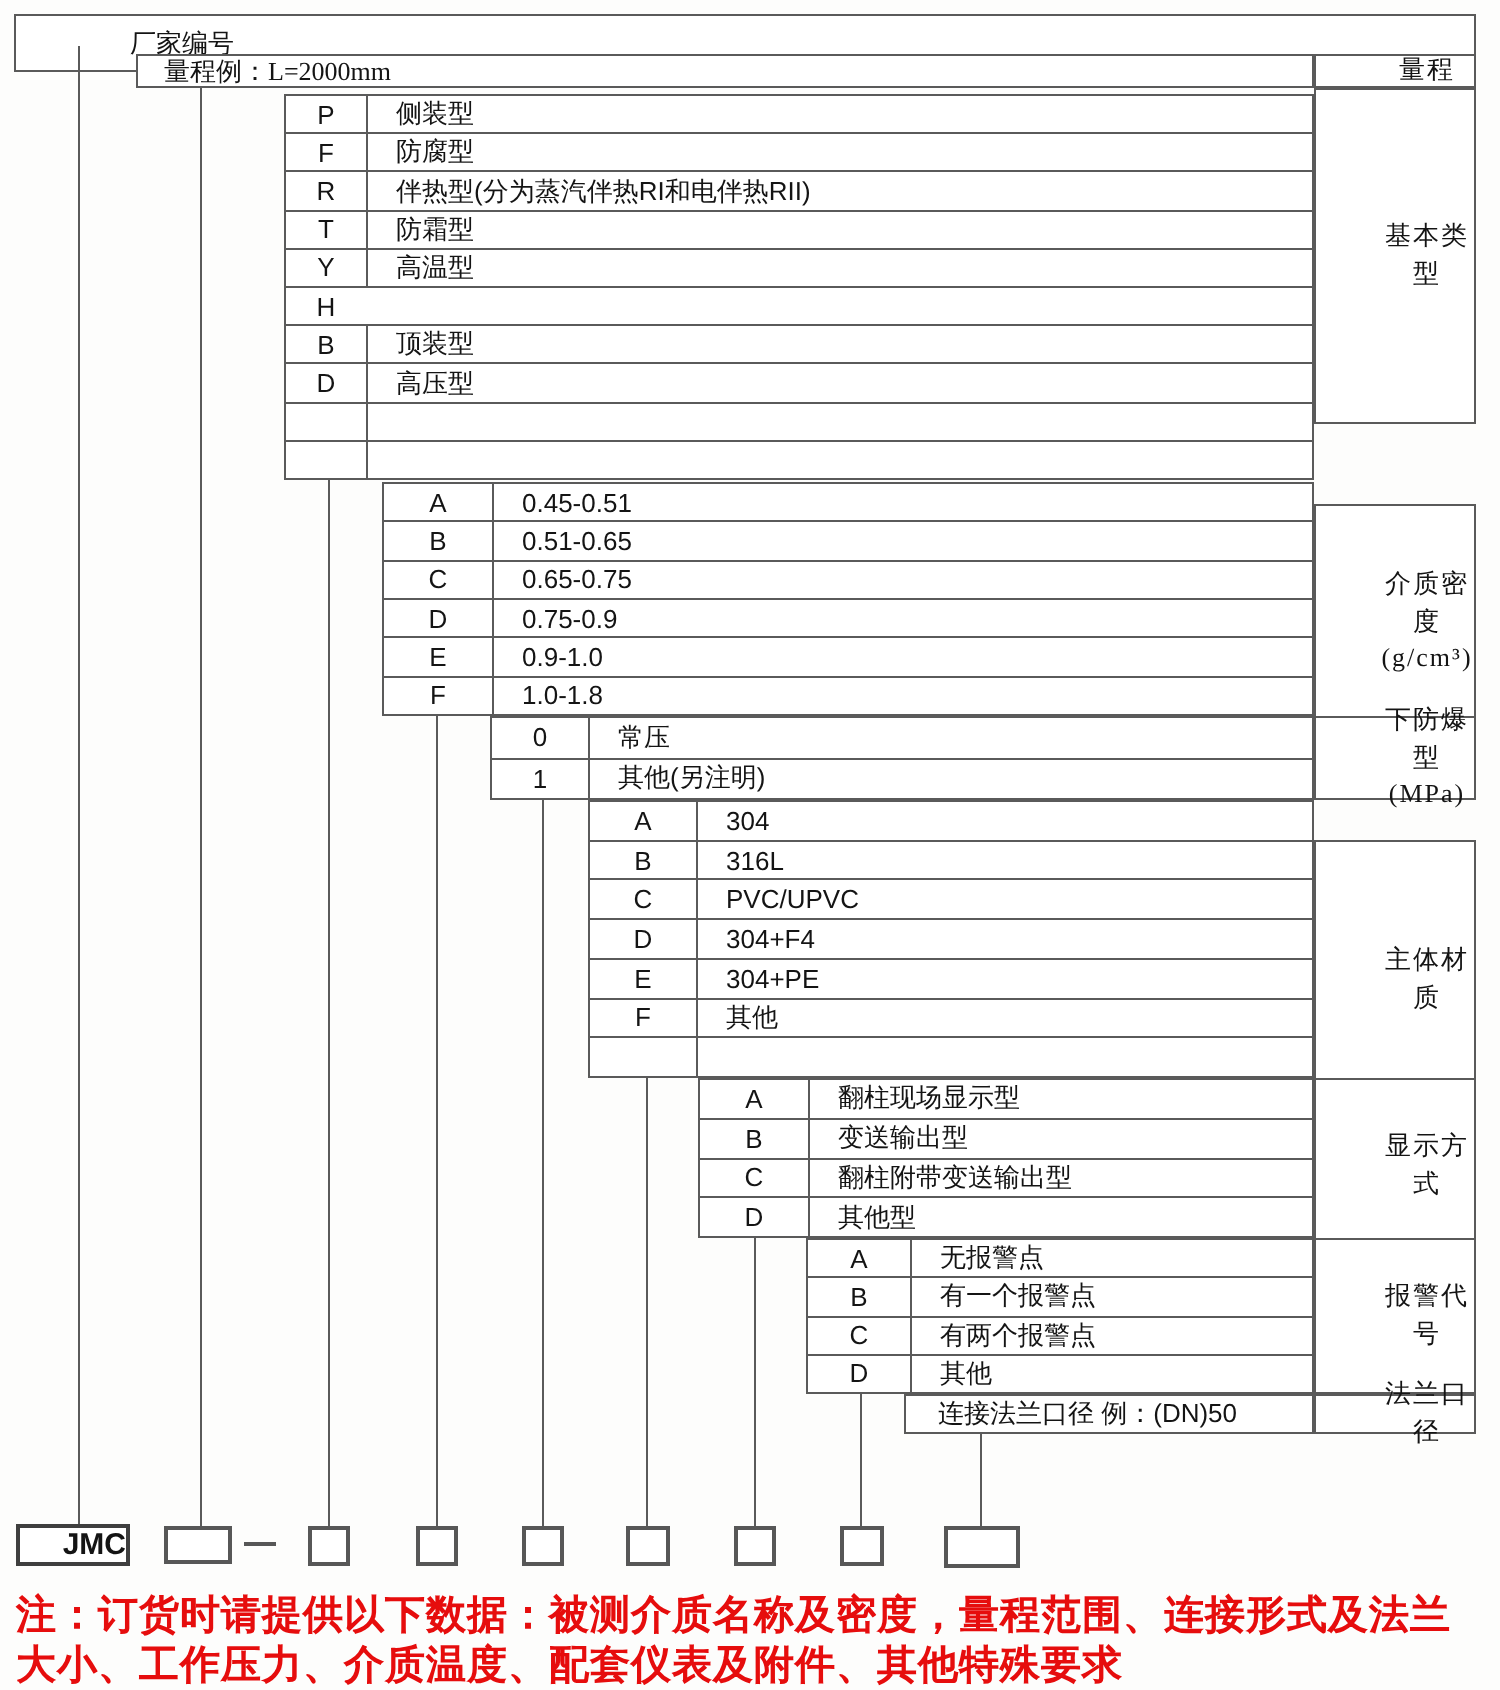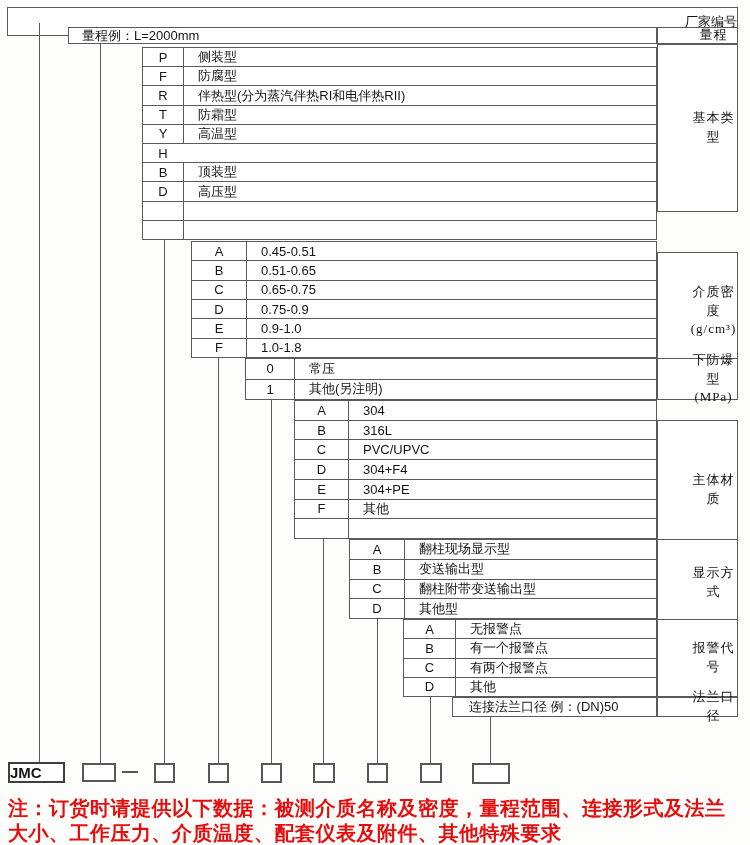--- a/index.html
+++ b/index.html
@@ -19,35 +19,35 @@
   .row:first-child{border-top:none;}
   .code{width:var(--cw,40px);display:flex;align-items:center;justify-content:center;font-size:13px;}
   .desc{flex:1;border-left:1px solid var(--line);display:flex;align-items:center;padding-left:14px;font-size:13px;white-space:nowrap;overflow:hidden;}
   .lbl{
     position:absolute;box-sizing:border-box;border:1px solid var(--line);background:#fff;
     display:flex;flex-direction:column;align-items:center;justify-content:center;
     font-family:"Liberation Serif","DejaVu Serif",serif;font-size:13px;letter-spacing:1px;text-align:center;line-height:1.45;padding-left:32px;
   }
   .vline{position:absolute;width:1px;background:var(--line);}
   .bbox{position:absolute;box-sizing:border-box;border:2px solid #575757;background:#fff;}
-  .jmc{display:flex;align-items:center;justify-content:flex-start;font-weight:bold;font-size:15px;border-color:#3f3f3f;}
+  .jmc{display:flex;align-items:center;justify-content:flex-end;font-weight:bold;font-size:15px;border-color:#3f3f3f;}
   .dash{position:absolute;height:2px;background:#575757;}
   .flangecell{display:flex;align-items:center;padding-left:16px;font-size:13px;white-space:nowrap;}
   .note{position:absolute;left:8px;width:740px;color:#e60d0d;font-weight:bold;font-size:20px;line-height:25px;letter-spacing:0.5px;white-space:nowrap;}
 </style>
 </head>
 <body>
 
 <div id="stage">
 
-  <div class="box hdrbox" style="left:7px;top:7px;width:731px;height:29px;padding-left:57px;justify-content:flex-end;">
+  <div class="box hdrbox" style="left:7px;top:7px;width:731px;height:29px;padding-left:57px;">
     <span>厂家编号</span>
   </div>
 
-  <div class="box hdrbox" style="left:68px;top:27px;width:589px;height:17px;padding-left:13px;">
+  <div class="box hdrbox" style="left:68px;top:27px;width:589px;height:17px;padding-left:13px;font-family:Liberation Serif, serif;">
     <span>量程例：L=2000mm</span>
   </div>
   <div class="lbl" style="left:657px;top:27px;width:81px;height:17px;">
     <div>量程</div>
   </div>
 
   <div class="tbl" style="left:142px;top:47px;width:515px;height:193px;--cw:40px;">
     <div class="row">
         <div class="code">P</div>
         <div class="desc">侧装型</div>

